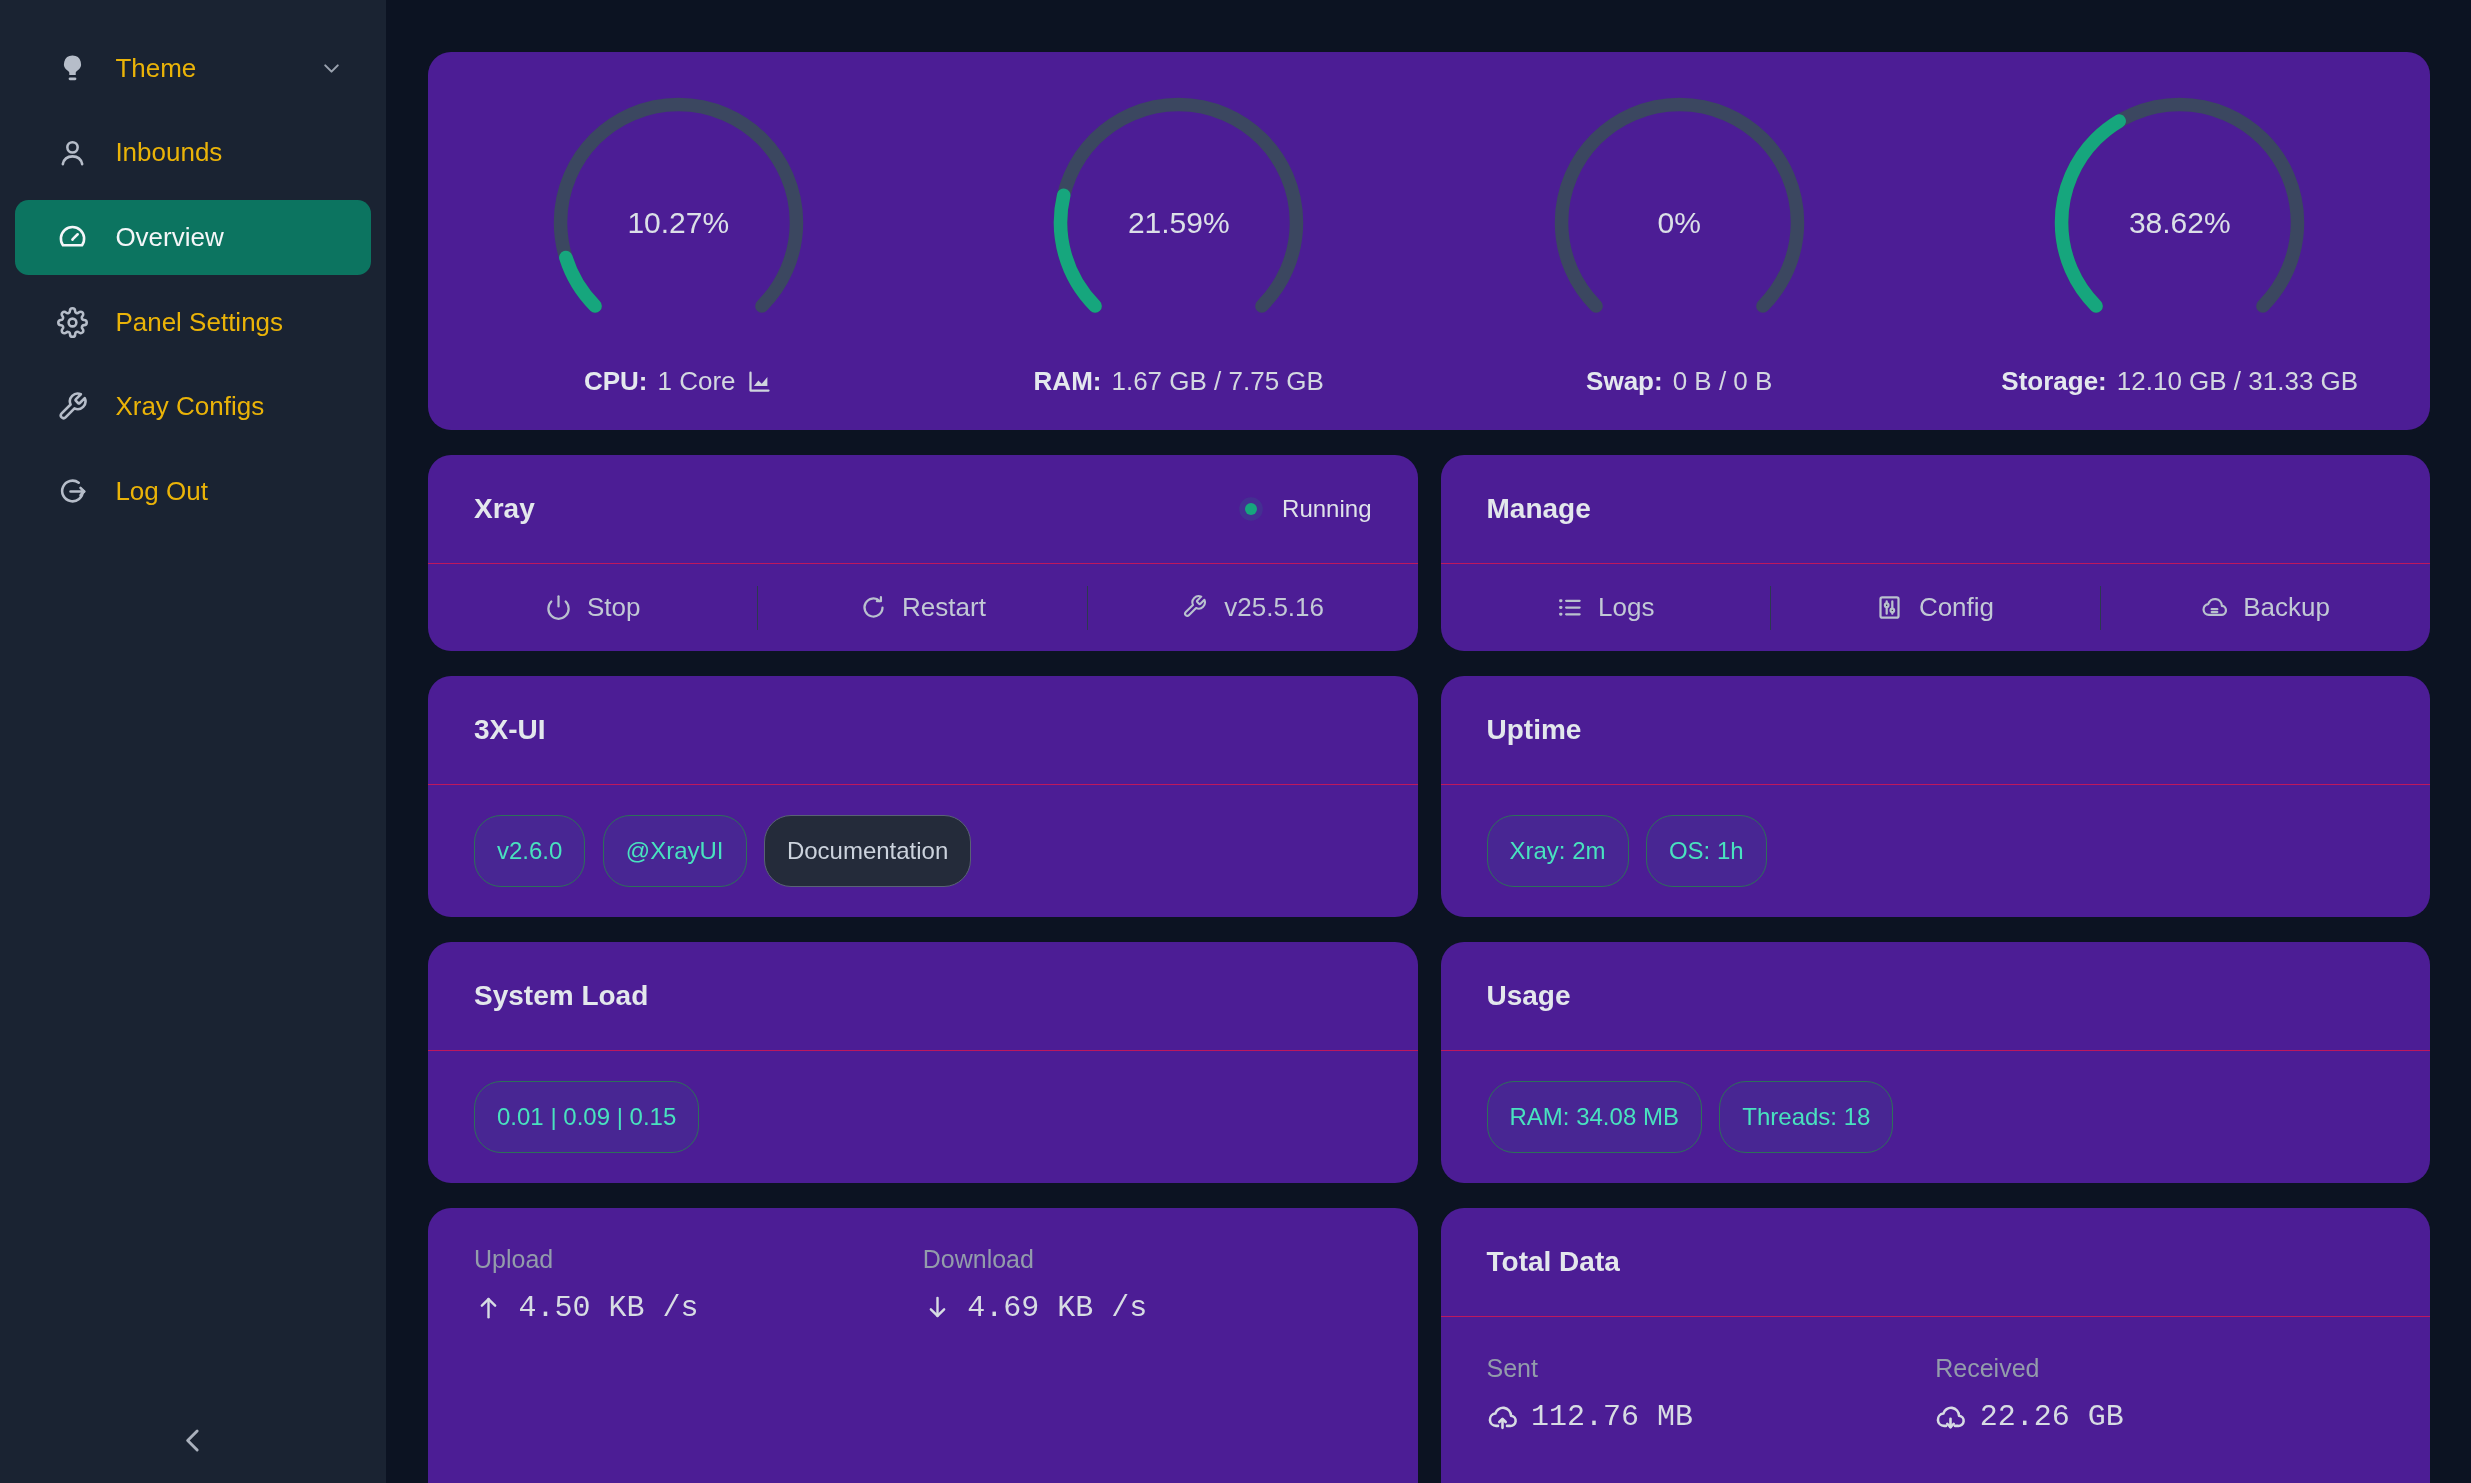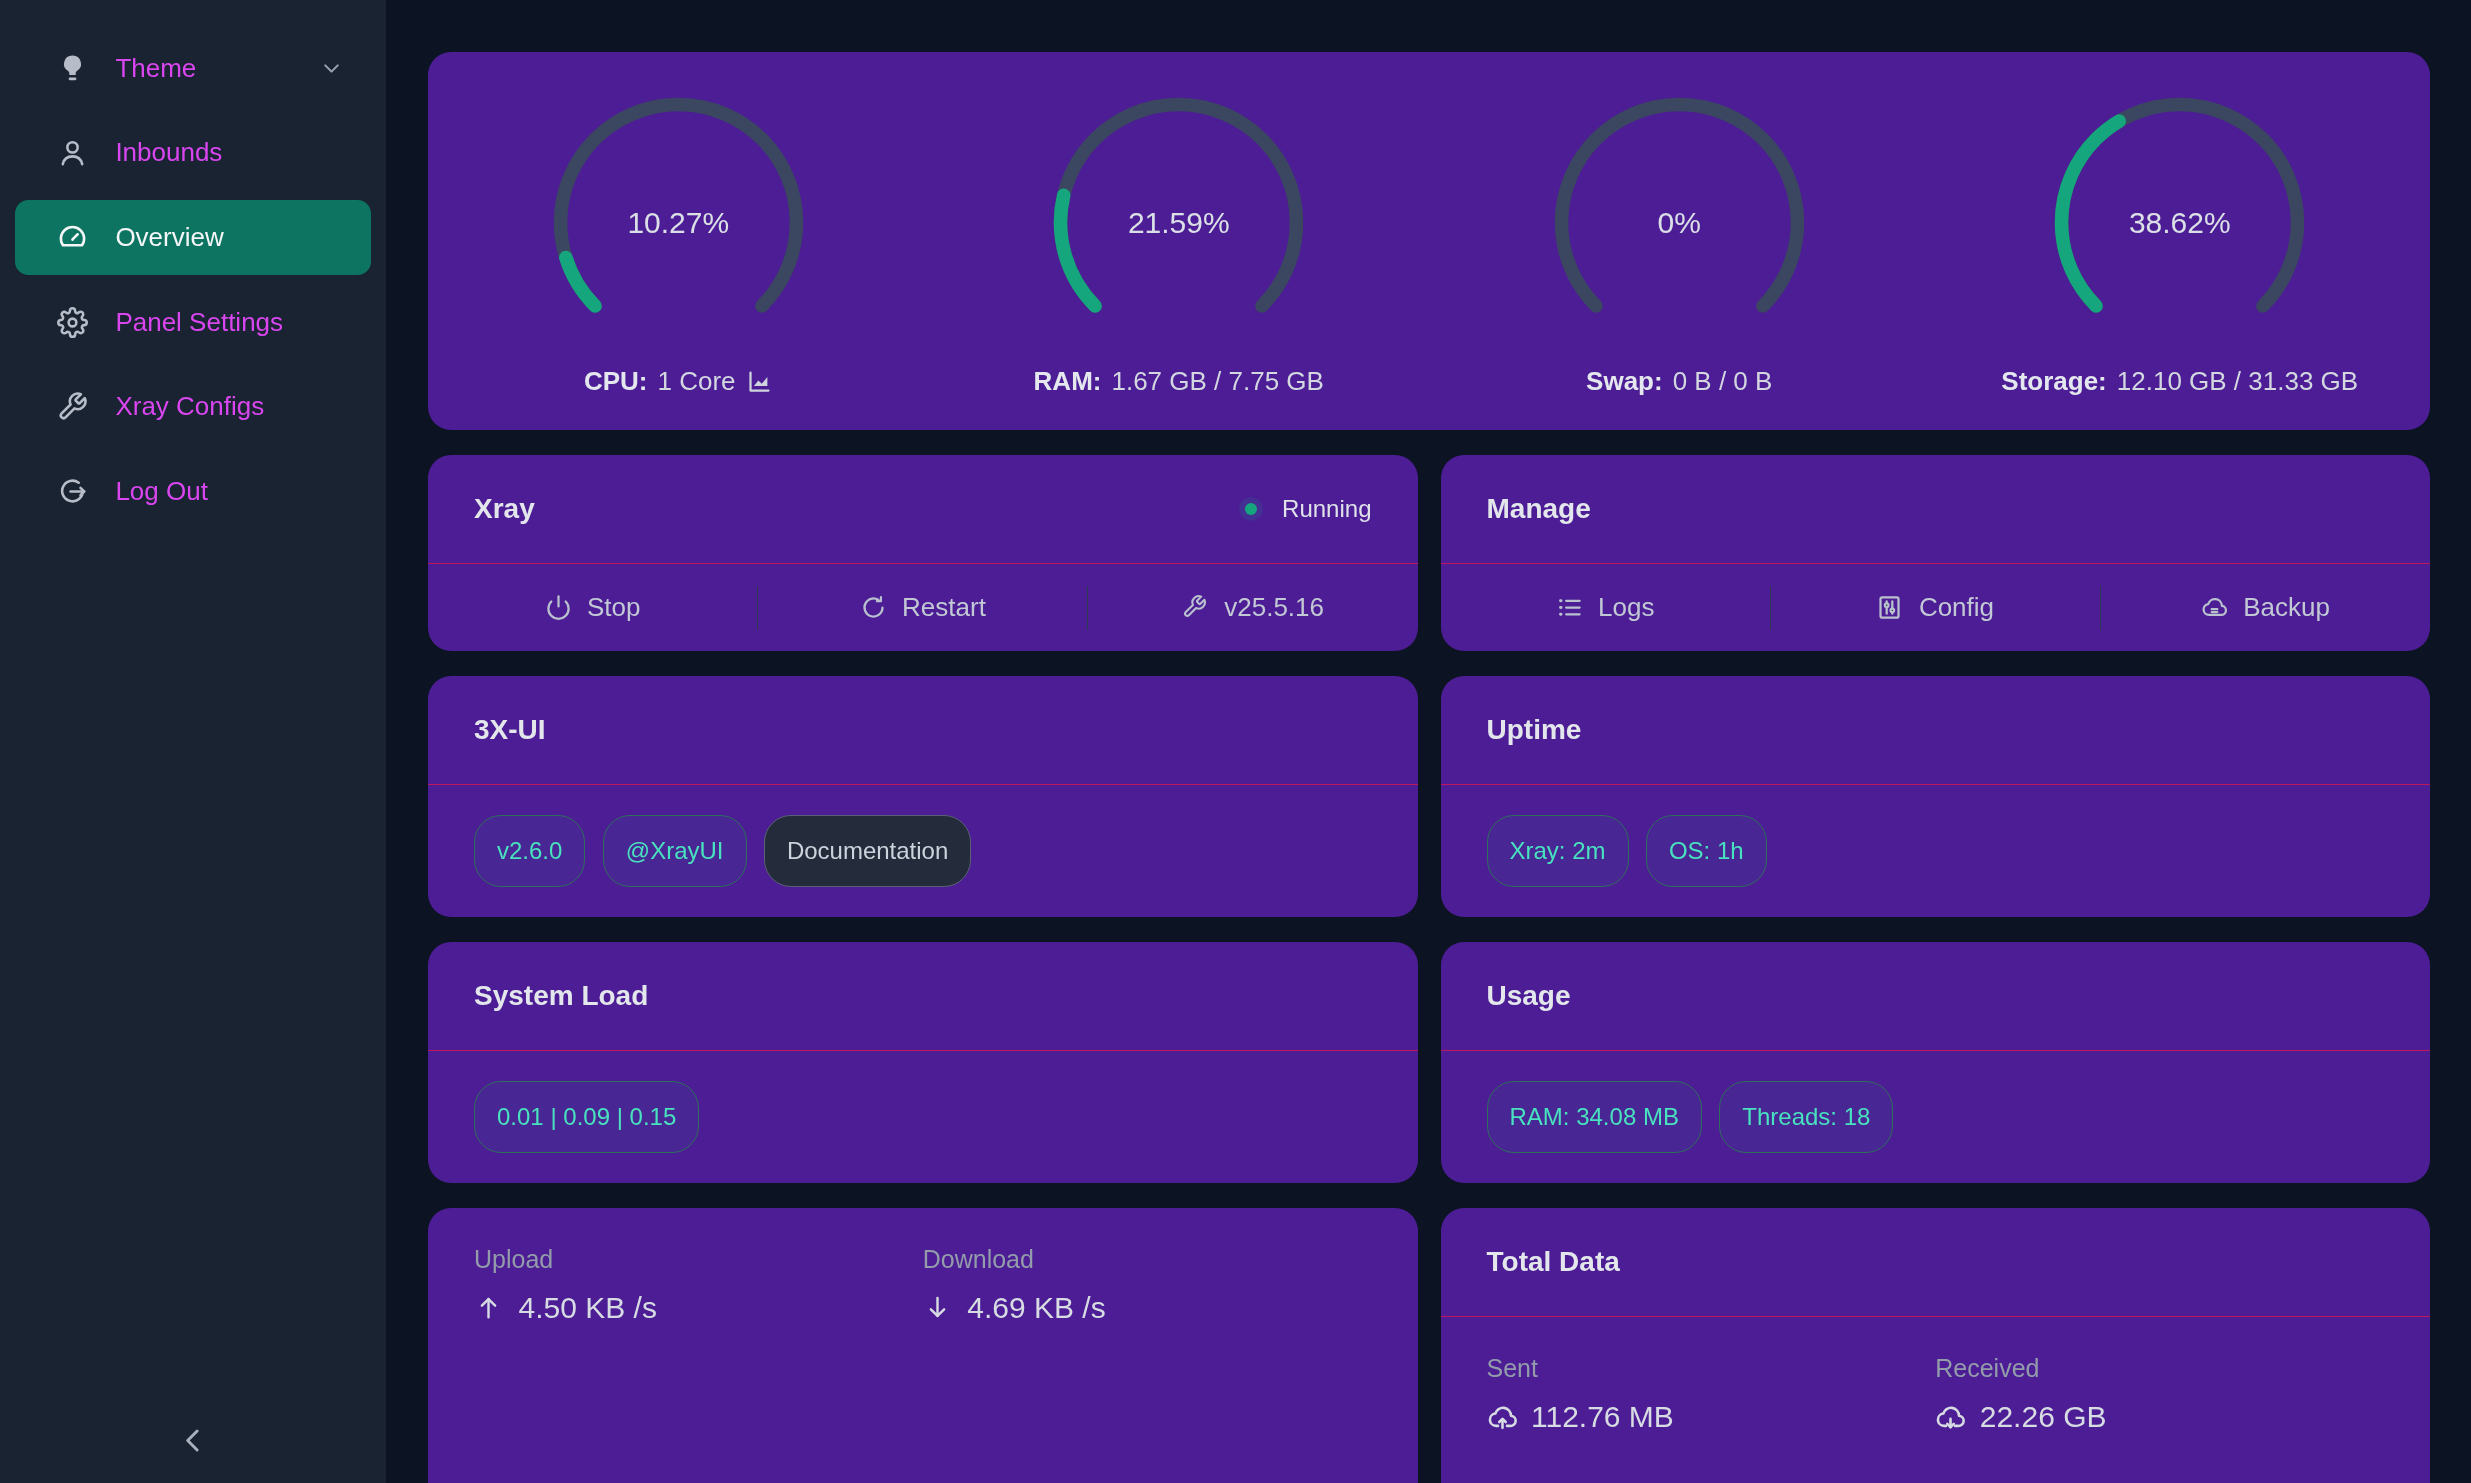--- a/index.html
+++ b/index.html
@@ -11,21 +11,21 @@
     display:flex;
   }
   
   .sidebar {
     width:386px; height:1483px; background:#1a2332;
     flex:0 0 386px; position:relative; padding-top:21px;
   }
   .nav-item {
     height:75px; margin:9.7px 15.4px; border-radius:13.5px;
     display:flex; align-items:center; gap:27px; padding:0 27px 0 42px;
-    font-size:26px; color:#d946ef; cursor:pointer;
+    font-size:26px; color:#eab308; cursor:pointer;
   }
   .nav-item .ico { width:31px; height:31px; flex:0 0 31px; color:#b6bdc9; display:flex; align-items:center; }
   .nav-item.active { background:#0c7460; color:#f4f6f8; }
   .nav-item.active .ico { color:#f4f6f8; }
   .nav-item .chev { margin-left:auto; color:#9aa2af; width:25px; height:25px; }
   .collapse-btn {
     position:absolute; bottom:21px; left:0; width:100%;
     display:flex; justify-content:center; color:#aab1bd; cursor:pointer;
   }
   .collapse-btn svg { width:35px; height:35px; }
@@ -78,21 +78,21 @@
     color:#49e2bf; border:1.9px solid #2d6f5a; background:rgba(24,166,125,0.07);
   }
   .badge.gray {
     color:#ccd3dd; border:1.9px solid #596274; background:#242b3a; cursor:pointer;
   }
   .badge.link { cursor:pointer; }
   
   .stats-body { display:flex; padding:37px 46px 0 46px; }
   .stat-col { width:50%; }
   .stat-label { font-size:25px; color:#939cab; }
-  .stat-value { margin-top:17.4px; display:flex; align-items:center; gap:13.5px; font-size:30px; color:#d7dce3; }
+  .stat-value { margin-top:17.4px; display:flex; align-items:center; gap:13.5px; font-size:30px; color:#d7dce3;font-family:Liberation Mono, monospace; }
   .stat-value .ico { width:31px; height:31px; display:flex; color:#d7dce3; }
   svg.s { fill:none; stroke:currentColor; stroke-width:2; stroke-linecap:round; stroke-linejoin:round; }
 </style>
 </head>
 <body>
 
 <aside class="sidebar">
 
   <div class="nav-item">
     <span class="ico">

